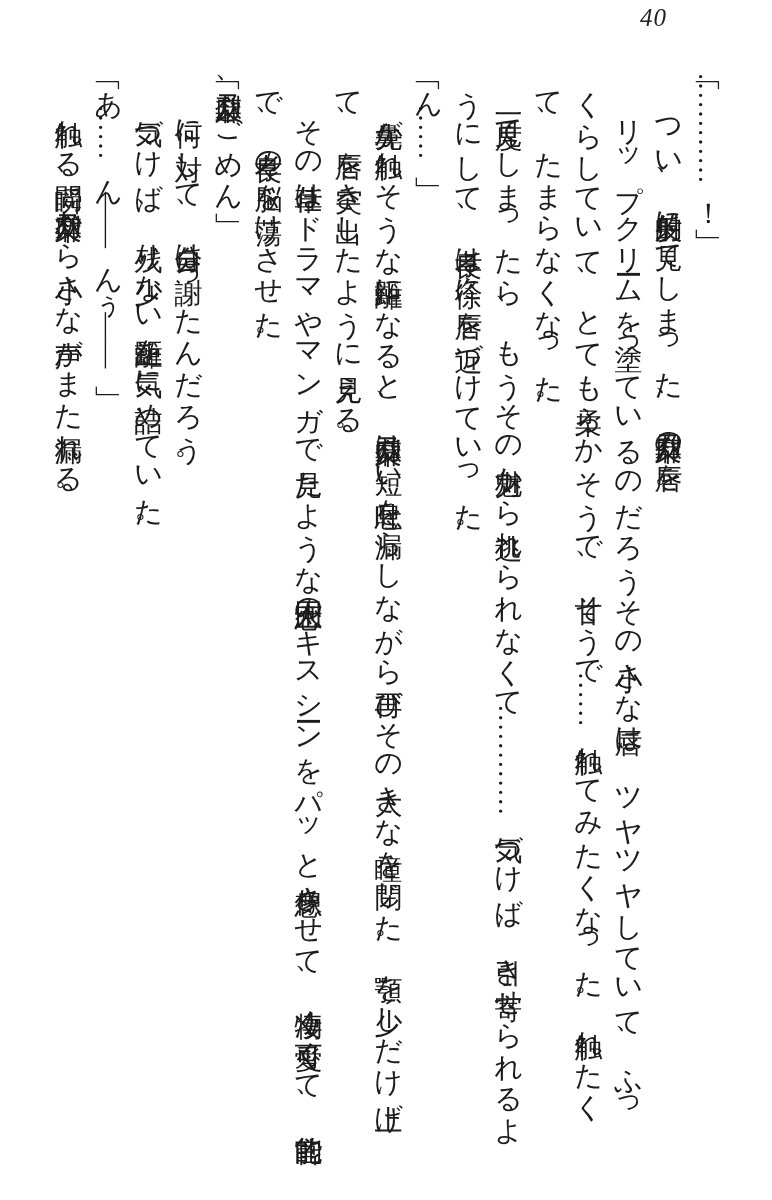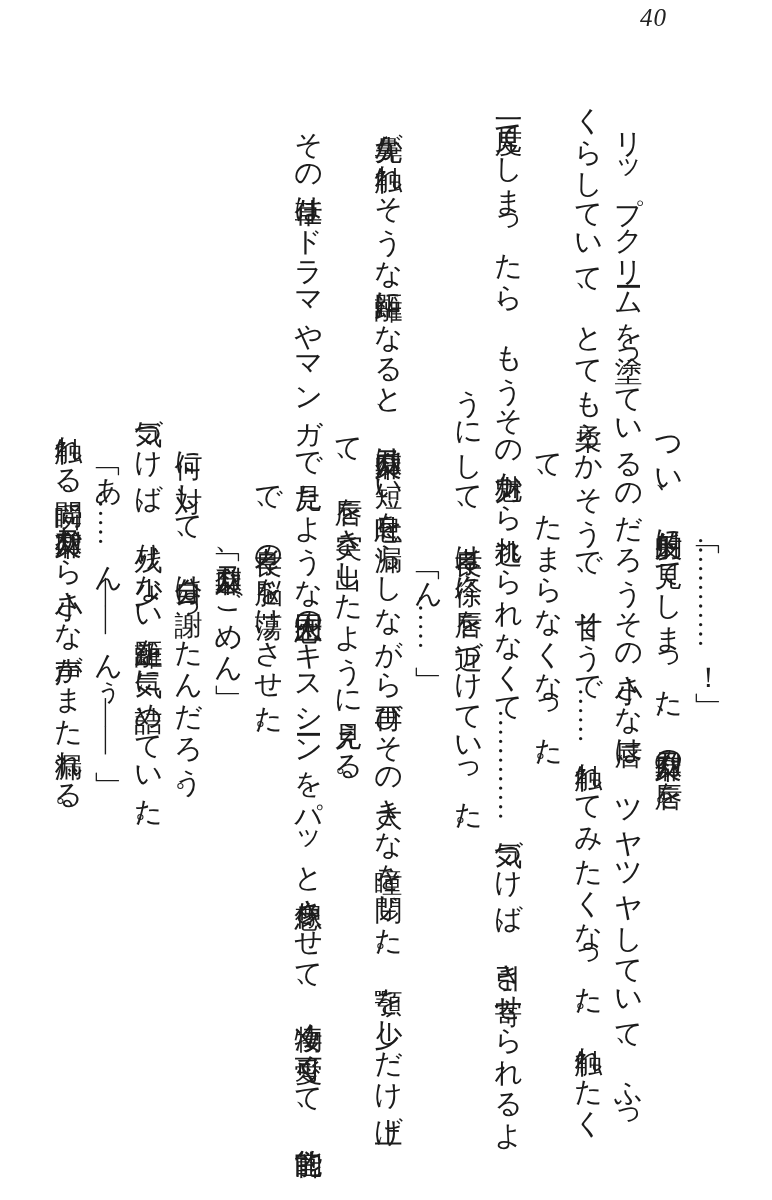--- a/index.html
+++ b/index.html
@@ -5,21 +5,20 @@
   * { margin: 0; padding: 0; box-sizing: border-box; }
   html, body { background: #ffffff; }
   .page {
     position: relative;
     width: 772px;
     height: 1200px;
     background: #ffffff;
     overflow: hidden;
     font-family: "Liberation Serif", "DejaVu Serif", serif;
     color: #1c1c1c;
-    text-align: center;
   }
   .page-number {
     position: absolute;
     top: 4px;
     left: 640px;
     font-size: 25px;
     font-style: italic;
     letter-spacing: 1px;
     color: #222222;
   }

